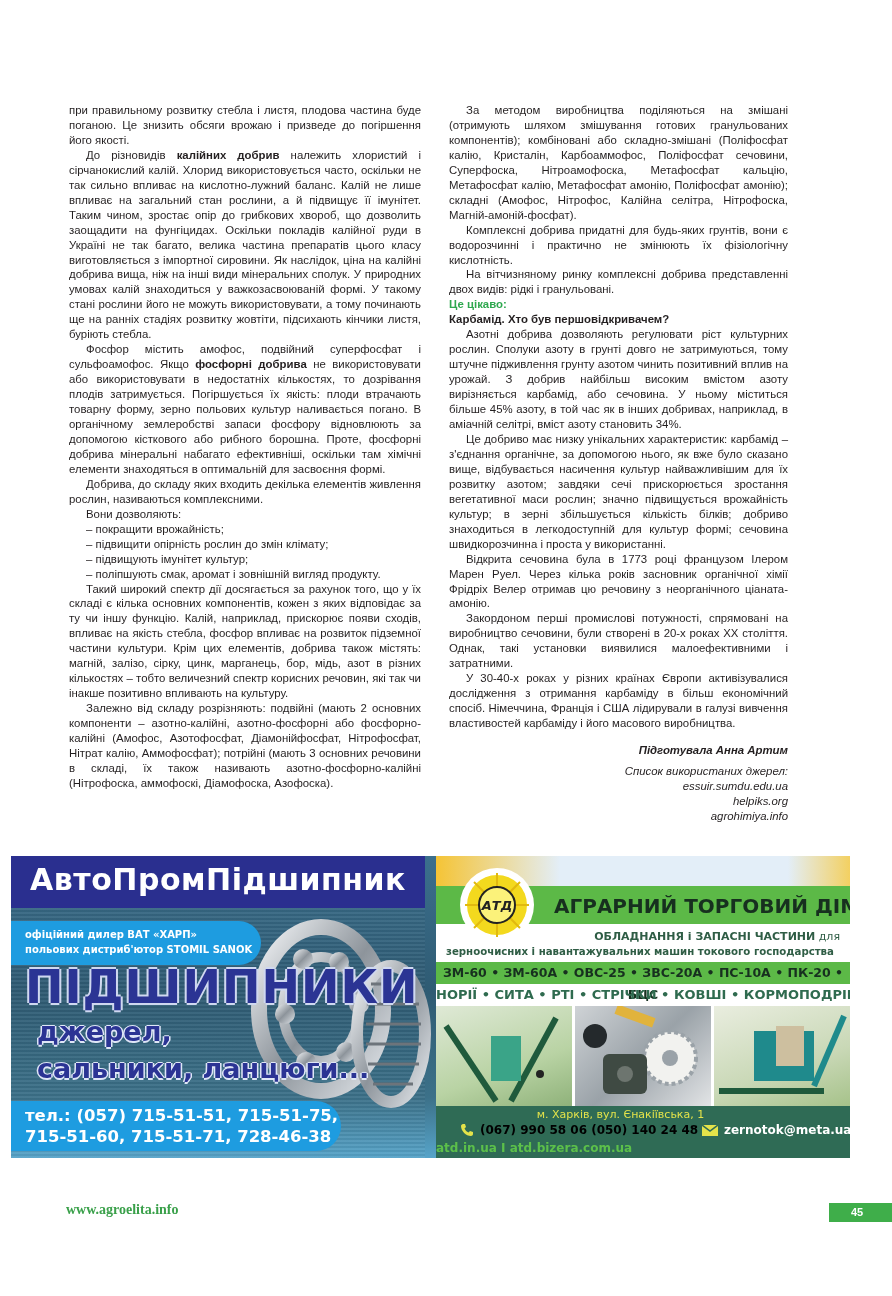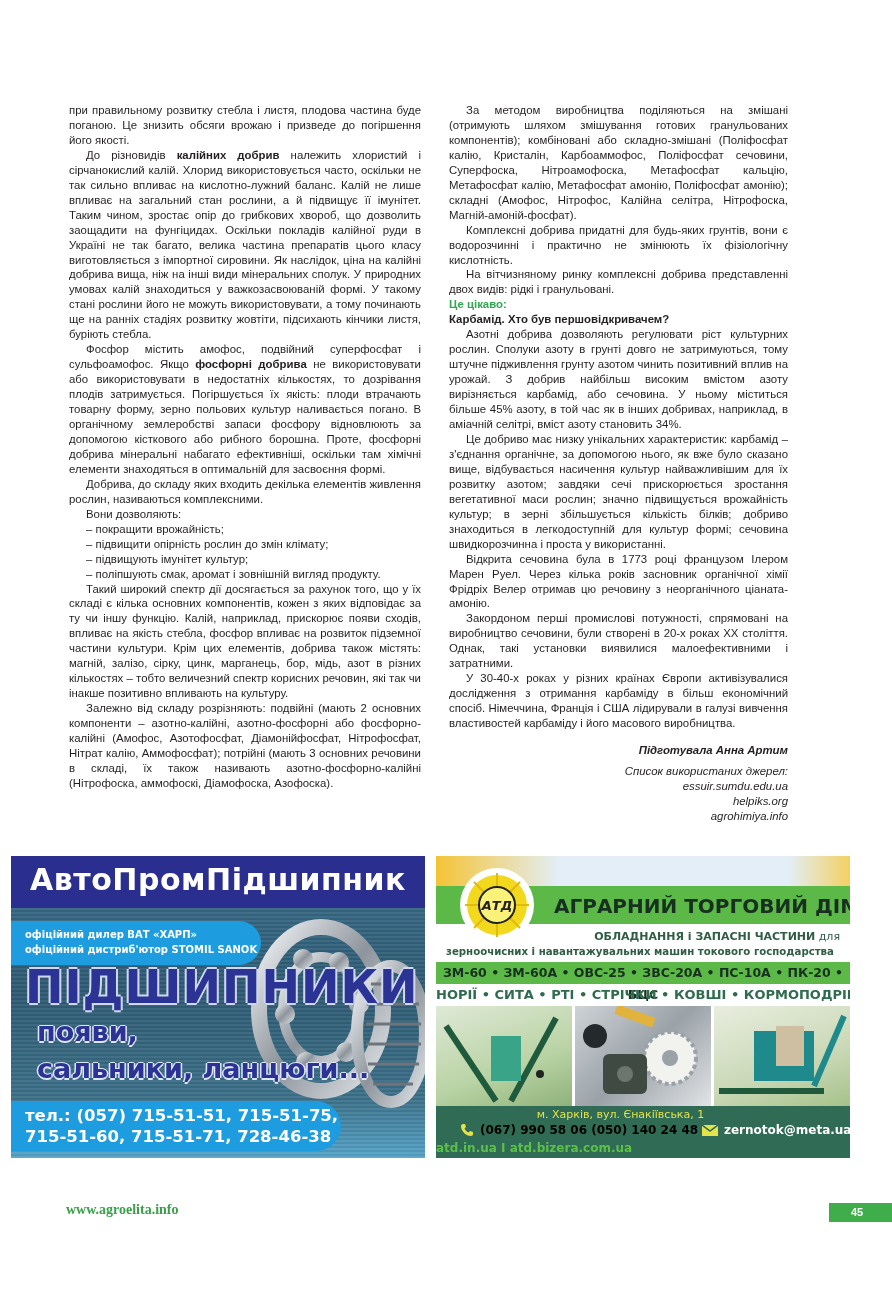--- a/index.html
+++ b/index.html
@@ -12,21 +12,21 @@
   .li { margin: 0; text-indent: 17px; text-align: left; }
   b { font-weight: bold; }
   .green-head { color: #2fa84f; font-weight: bold; margin: 0; text-indent: 0; }
   .sub-head { font-weight: bold; margin: 0; text-indent: 0; }
   .sig { text-align: right; margin-top: 12px; font-style: italic; }
   .sig-author { font-weight: bold; font-style: italic; text-align: right; margin: 0 0 6px 0; }
   .sig-line { margin: 0; text-align: right; font-style: italic; }
 
   
   .ad1 { position: absolute; left: 11px; top: 856px; width: 414px; height: 302px; overflow: hidden;
-    background: linear-gradient(180deg, #3b6f8d 0%, #2f5b73 45%, #3c7189 80%, #57a4c9 100%); }
+    background: linear-gradient(180deg, #3b6f8d 0%, #2f5b73 45%, #3c7189 80%, #57a4c9 100%); padding-left: 25px; }
   .ad1-top { position: absolute; left: 0; top: 0; width: 414px; height: 52px; background: #2a2f8f; }
   .ad1-title { position: absolute; left: 0; top: 6px; width: 414px; text-align: center; color: #ffffff; font-weight: bold; font-size: 30px; letter-spacing: 0.5px; font-family: "DejaVu Sans", sans-serif; }
   .ad1-stripes { position: absolute; left: 0; top: 52px; width: 414px; height: 250px;
     background: repeating-linear-gradient(180deg, rgba(255,255,255,0.05) 0 2px, rgba(0,0,0,0.05) 2px 4px); }
   .ad1-dealer { position: absolute; left: 0; top: 65px; width: 250px; height: 44px; background: #1e9ce0; border-radius: 0 22px 22px 0; text-align: center; }
   .ad1-dealer-line { position: absolute; left: 14px; color: #ffffff; font-weight: bold; font-size: 10px; font-family: "DejaVu Sans", sans-serif; }
   .ad1-big { position: absolute; left: 14px; top: 104px; color: #2b3494; font-weight: bold; font-size: 46px; letter-spacing: 1px; font-family: "DejaVu Sans", sans-serif;
     text-shadow: 2px 0 0 #cfd8f0, -2px 0 0 #cfd8f0, 0 2px 0 #cfd8f0, 0 -2px 0 #cfd8f0; }
   .ad1-mid { position: absolute; left: 26px; color: #2b3494; font-weight: bold; font-size: 27px; font-family: "DejaVu Sans", sans-serif;
     text-shadow: 1.5px 0 0 #dfe6f7, -1.5px 0 0 #dfe6f7, 0 1.5px 0 #dfe6f7, 0 -1.5px 0 #dfe6f7; }
@@ -91,21 +91,21 @@
     <p class="sig-line">agrohimiya.info</p>
   </div>
 </div>
 
 <div class="ad1">
   <div class="ad1-stripes"></div>
   <div class="ad1-top"></div>
   <div class="ad1-title">АвтоПромПідшипник</div>
   <div class="ad1-dealer">
     <div class="ad1-dealer-line" style="top:8px">офіційний дилер ВАТ «ХАРП»</div>
-    <div class="ad1-dealer-line" style="top:23px">офіційний дистриб'ютор STOMIL SANOK</div>
+    <div class="ad1-dealer-line" style="top:23px">польових дистриб'ютор STOMIL SANOK</div>
   </div>
   <svg class="bearing" style="left:240px; top:58px;" width="180" height="200" viewBox="0 0 180 200">
     <defs>
       <linearGradient id="steel" x1="0" y1="0" x2="1" y2="1">
         <stop offset="0" stop-color="#f4f6f8"></stop>
           <stop offset="0.5" stop-color="#8d949b"></stop>
           <stop offset="1" stop-color="#e2e6ea"></stop>
       </linearGradient>
     </defs>
     <ellipse cx="70" cy="95" rx="62" ry="82" fill="none" stroke="url(#steel)" stroke-width="16"></ellipse>
@@ -120,21 +120,21 @@
     <g stroke="#6d747b" stroke-width="3">
       <line x1="120" y1="70" x2="162" y2="70"></line>
         <line x1="116" y1="90" x2="168" y2="90"></line>
       <line x1="115" y1="110" x2="170" y2="110"></line>
         <line x1="115" y1="130" x2="170" y2="130"></line>
       <line x1="117" y1="150" x2="168" y2="150"></line>
         <line x1="122" y1="170" x2="162" y2="170"></line>
     </g>
   </svg>
   <div class="ad1-big">ПІДШИПНИКИ</div>
-  <div class="ad1-mid" style="top:160px">появи,</div>
+  <div class="ad1-mid" style="top:160px">джерел,</div>
   <div class="ad1-mid" style="top:197px">сальники, ланцюги...</div>
   <div class="ad1-phone-box">
     <div class="ad1-phone" style="top:5px">тел.: (057) 715-51-51, 715-51-75,</div>
     <div class="ad1-phone" style="top:26px">715-51-60, 715-51-71, 728-46-38</div>
   </div>
 </div>
 
 <div class="ad2">
   <div class="ad2-sky"></div>
   <div class="ad2-band"></div>

